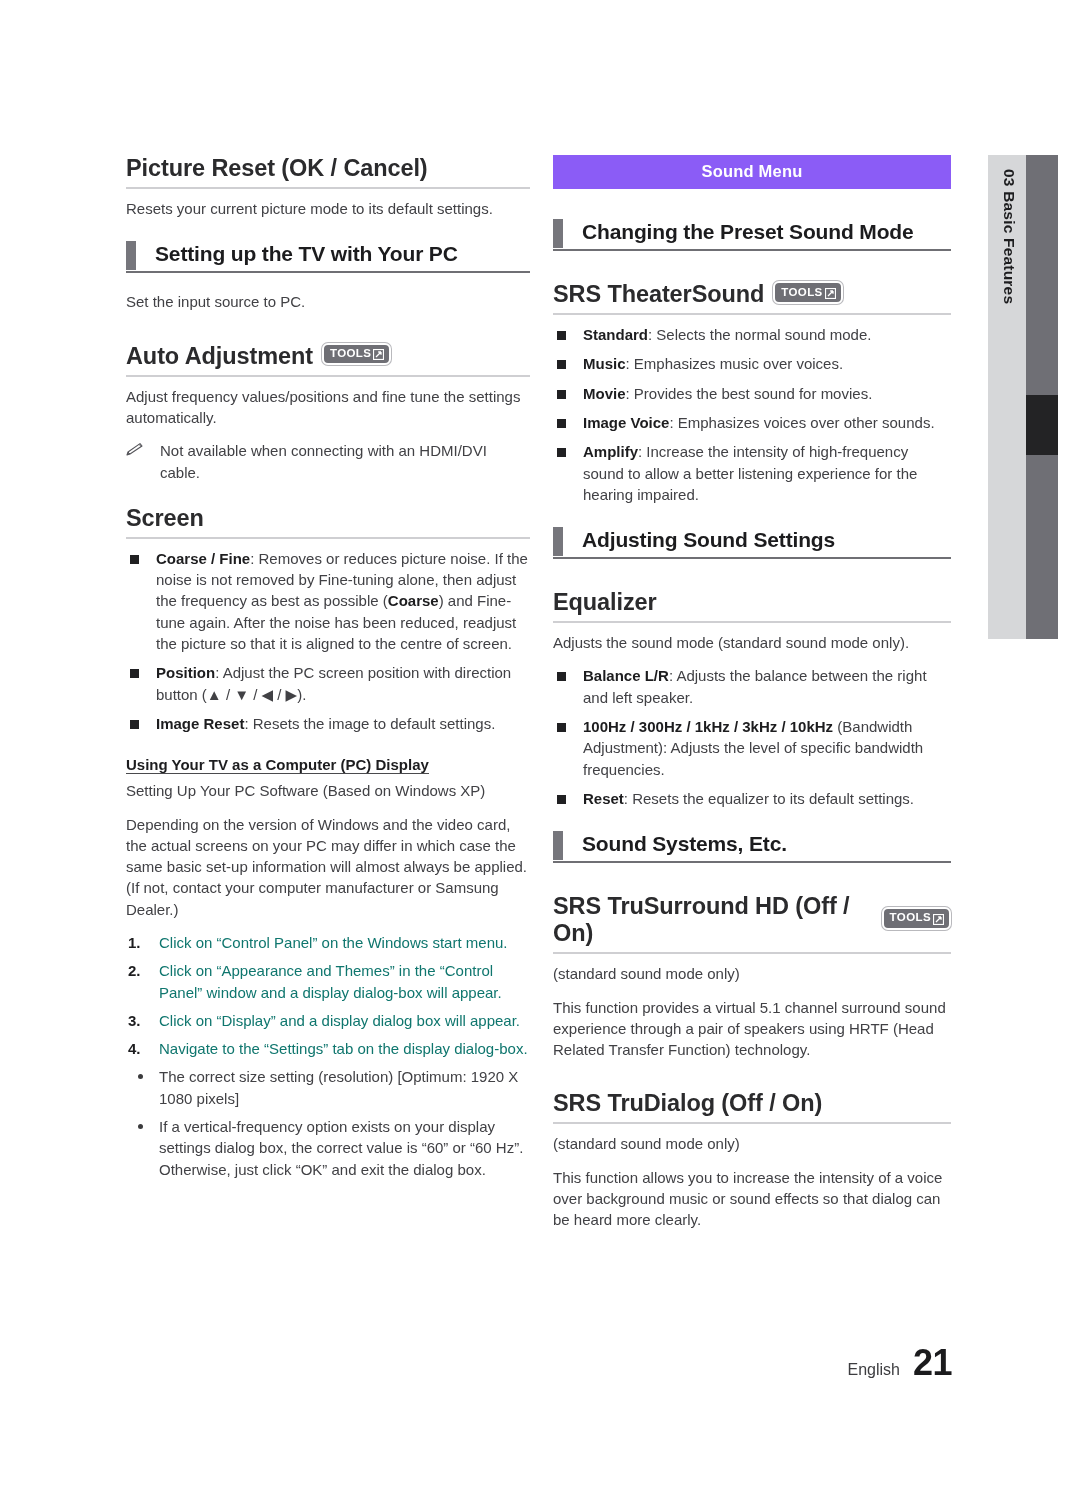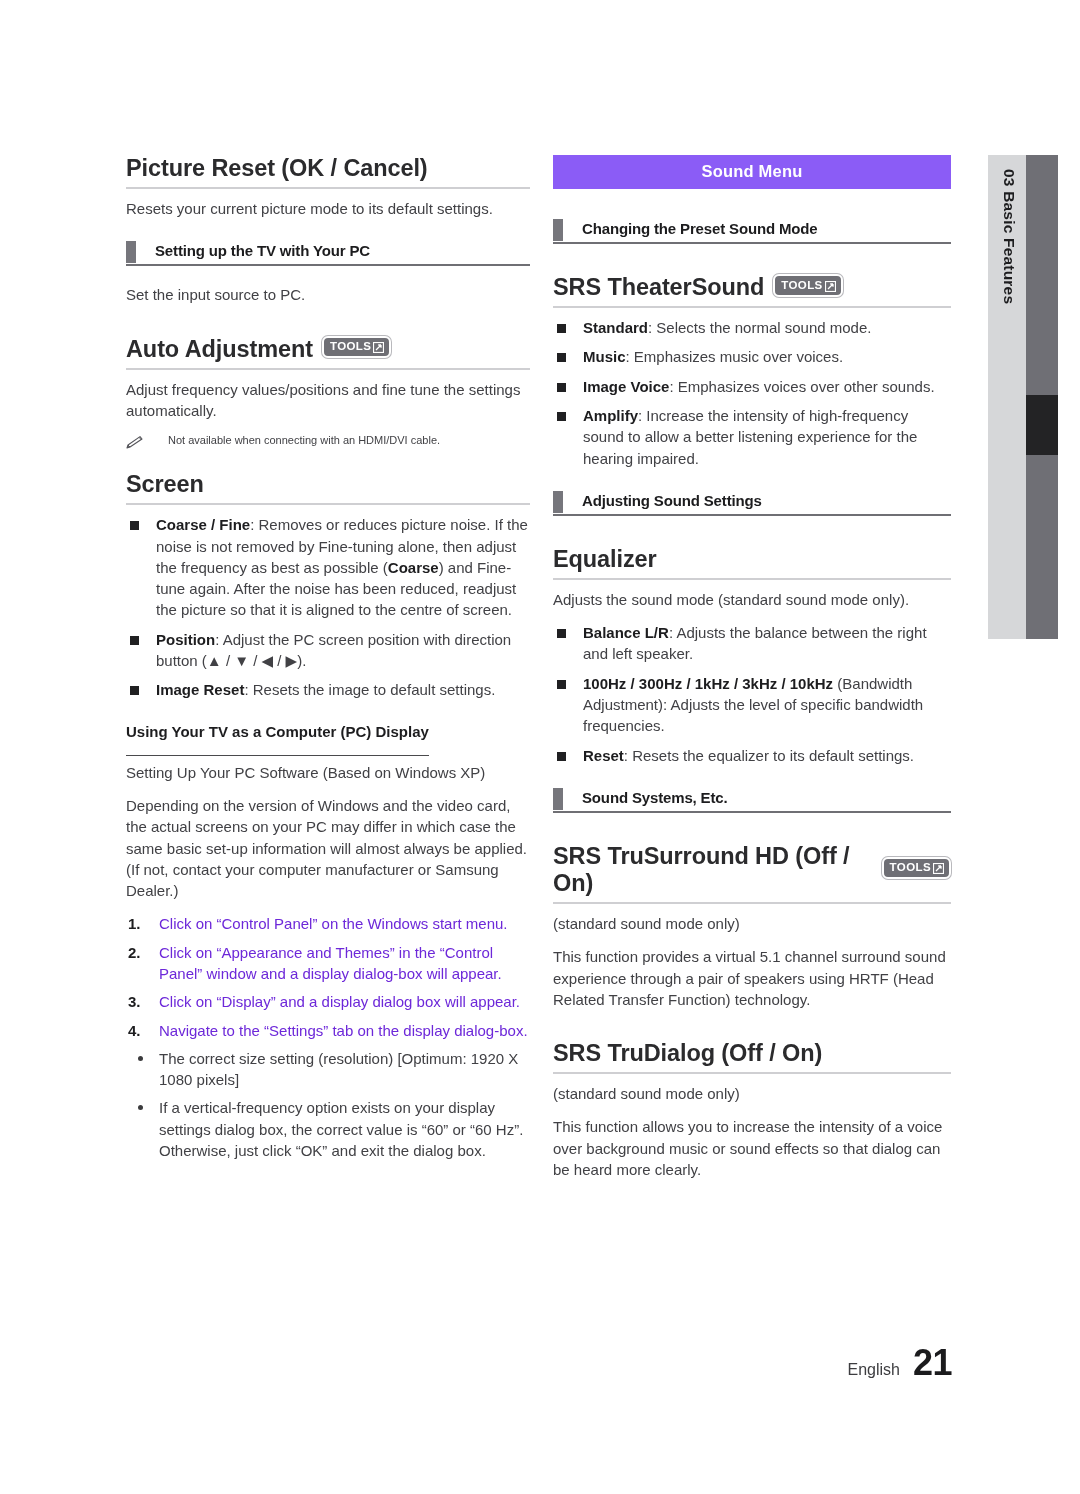--- a/index.html
+++ b/index.html
@@ -57,21 +57,21 @@
     border-bottom: 2px solid #6f6f74;
     padding-bottom: 1px;
   }
   .bar-head .tab {
     width: 10px;
     background: #76767c;
     margin-right: 19px;
     flex: 0 0 auto;
   }
   .bar-head .txt {
-    font-size: 15px;
+    font-size: 21px;
     font-weight: bold;
     color: #1c1c1e;
     padding: 1px 0 4px 0;
     letter-spacing: -0.15px;
   }
 
   .menu-banner {
     background: #8b5cf6;
     color: #ffffff;
     text-align: center;
@@ -85,25 +85,25 @@
   
   p.body {
     font-size: 15px;
     line-height: 1.42;
     margin: 0 0 12px 0;
     color: #414145;
   }
   .tight { margin-bottom: 5px; }
 
   .note {
-    font-size: 11px;
+    font-size: 15px;
     line-height: 1.42;
     margin: 0 0 12px 0;
     display: flex;
-    gap: 24px;
+    gap: 16px;
     align-items: flex-start;
     color: #414145;
   }
   .pencil { flex: 0 0 auto; margin-top: 3px; }
 
   ul.sq {
     list-style: none;
     margin: 0 0 12px 0;
     padding: 0;
   }
@@ -129,21 +129,21 @@
     margin: 0 0 0 0;
     padding: 0;
     counter-reset: n;
   }
   ol.num > li {
     position: relative;
     padding-left: 33px;
     font-size: 15px;
     line-height: 1.42;
     margin-bottom: 7px;
-    color: #6d28d9;
+    color: #0f766e;
   }
   ol.num > li::before {
     counter-increment: n;
     content: counter(n) ".";
     position: absolute;
     left: 2px; top: 0;
     font-weight: bold;
     color: #1d1d1f;
   }
 
@@ -167,21 +167,21 @@
     border-radius: 50%;
     background: #3b3b3d;
   }
 
   .sub-underline {
     font-size: 15px;
     font-weight: bold;
     color: #1d1d1f;
     display: inline-block;
     border-bottom: 1.5px solid #4a4a4d;
-    padding-bottom: 15px;
+    padding-bottom: 0;
     margin-bottom: 6px;
   }
 
   
   .tools {
     display: inline-flex;
     align-items: flex-end;
     gap: 2px;
     background: #6f6f75;
     color: #ffffff;
@@ -364,20 +364,21 @@
           <rect x="0.5" y="0.5" width="10" height="10" fill="none" stroke="#ffffff" stroke-width="1.2"></rect>
           <path d="M3 8 L8 3 M8 3 L5.2 3 M8 3 L8 5.8" stroke="#ffffff" stroke-width="1.3" fill="none"></path>
         </svg>
       </span>
     </h1>
     <div class="rule-thick"></div>
 
     <ul class="sq">
       <li><b>Standard</b><span>: Selects the normal sound mode.</span></li>
       <li><b>Music</b><span>: Emphasizes music over voices.</span></li>
+      <li><b>Movie</b><span>: Provides the best sound for movies.</span></li>
       <li><b>Image Voice</b><span>: Emphasizes voices over other sounds.</span></li>
       <li><b>Amplify</b><span>: Increase the intensity of high-frequency sound to allow a better listening experience for the hearing impaired.</span></li>
     </ul>
 
     <div class="gap-sm"></div>
 
     <div class="bar-head">
       <span class="tab"></span>
       <span class="txt">Adjusting Sound Settings</span>
     </div>

